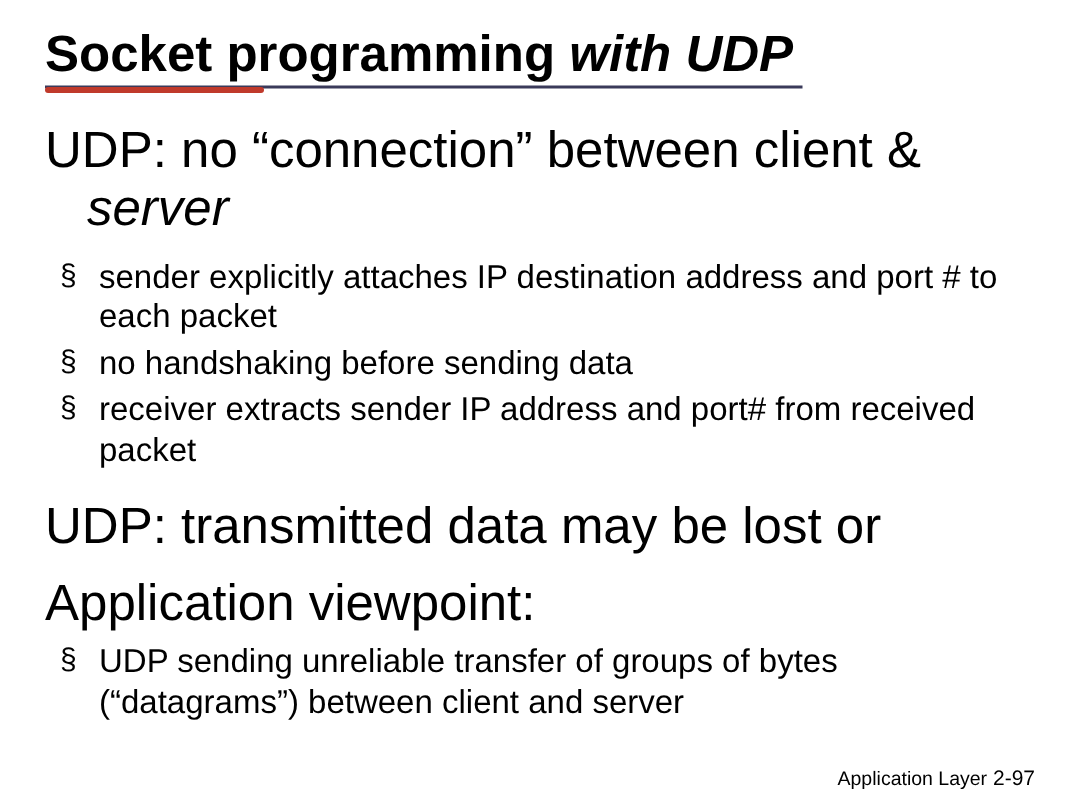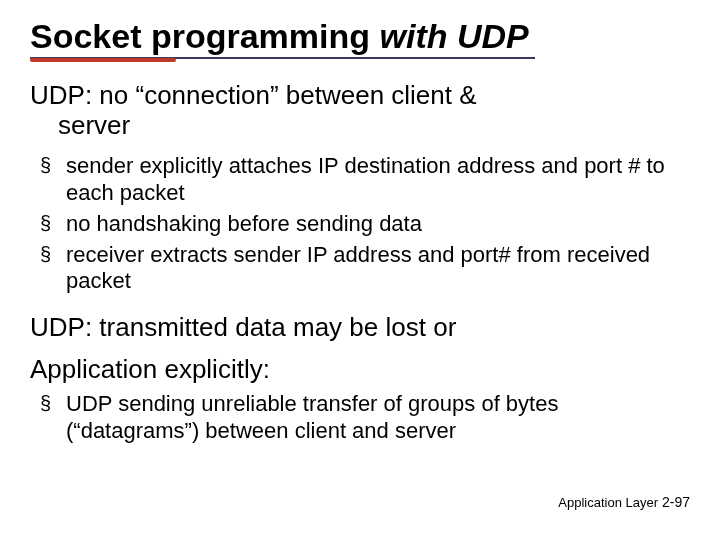--- a/index.html
+++ b/index.html
@@ -2,28 +2,28 @@
 <html><head>
 <meta charset="utf-8">
 <style>
   * { margin: 0; padding: 0; box-sizing: border-box; }
   html, body { width: 720px; height: 540px; background: #fff; font-family: Arial, Helvetica, sans-serif; color: #000; }
   .slide { position: relative; width: 720px; height: 540px; padding: 18px 30px 0 30px; }
   .title-wrap { position: relative; margin-bottom: 22px; }
   .title { font-size: 34px; line-height: 1.1; border-bottom: 2px solid #3a3a5a; display: inline-block; padding-bottom: 2px; padding-right: 6px; }
   .title .italic { font-style: italic; }
   .underline-accent { position: absolute; left: 0; top: 40px; width: 146px; height: 4px; background: #c03a2b; border-radius: 2px; }
-  .lead { font-size: 26px; line-height: 1.15; margin: 10px 0 12px 0; }
-  .lead .indent { display: block; margin-left: 28px; }
+  .lead { font-size: 34px; line-height: 1.15; margin: 10px 0 12px 0; }
+  .lead .indent { display: block; margin-left: 28px; font-style: italic; }
   .bullets { list-style: none; margin: 0 0 18px 10px; }
   .bullets li { position: relative; padding-left: 26px; font-size: 22px; line-height: 1.22; margin-bottom: 4px; }
   .bullets li::before { content: "§"; position: absolute; left: 0; top: 0; font-size: 20px; }
   .bullets2 li { padding-left: 26px; }
   .italic { }
-  .footer { position: absolute; right: 30px; bottom: 30px; font-size: 14px; }
+  .footer { position: absolute; right: 30px; bottom: 14px; font-size: 14px; }
   .footer .small { font-size: 13px; }
 </style>
 </head>
 <body>
 
 <div class="slide">
 
   <div class="title-wrap">
     <h1 class="title">
       <span>Socket programming</span><span class="italic"> with UDP</span>
@@ -39,21 +39,21 @@
   <ul class="bullets">
     <li><span>sender explicitly attaches IP destination address and port # to each packet</span></li>
     <li><span>no handshaking before sending data</span></li>
     <li><span>receiver extracts sender IP address and port# from received packet</span></li>
   </ul>
 
   <p class="lead">
     <span>UDP: transmitted data may be lost or</span>
   </p>
 
-  <p class="lead" style="margin-top:6px;margin-bottom:6px;">Application explicitly:</p>
+  <p class="lead" style="margin-top:6px;margin-bottom:6px;">Application viewpoint:</p>
 
   <ul class="bullets bullets2">
     <li>
       <span>UDP sending </span><span class="italic">unreliable</span><span> transfer  of groups of bytes (“datagrams”)  between client and server</span>
     </li>
   </ul>
 
   <div class="footer">
     <span class="small">Application Layer</span>
     <span>2-97</span>

